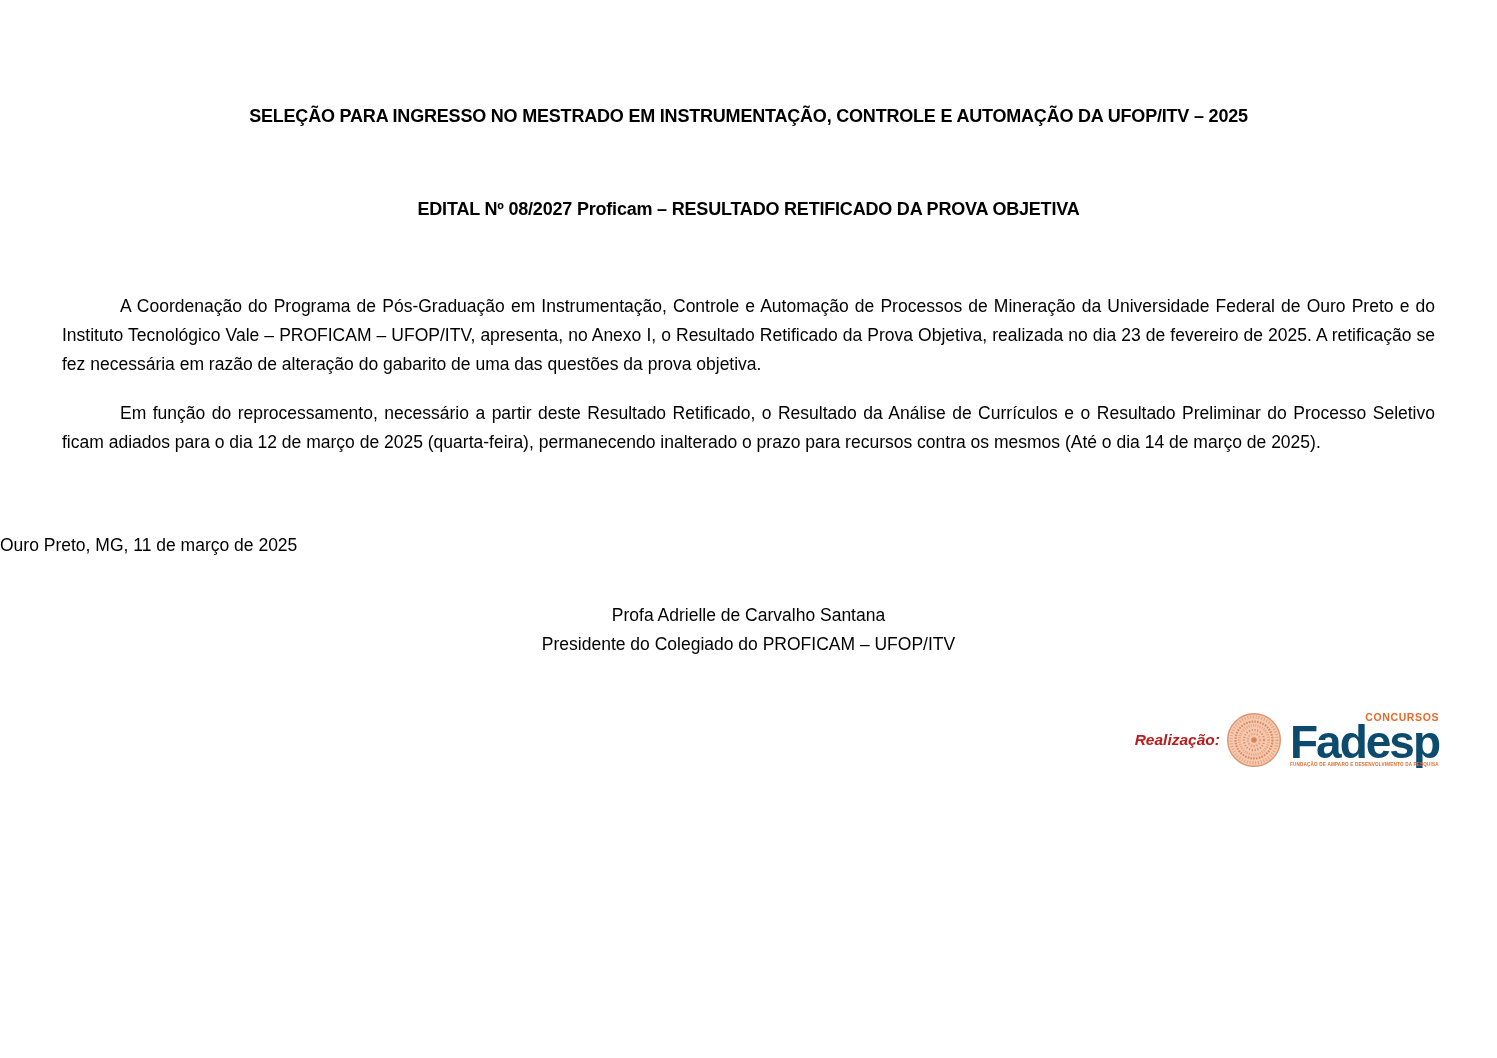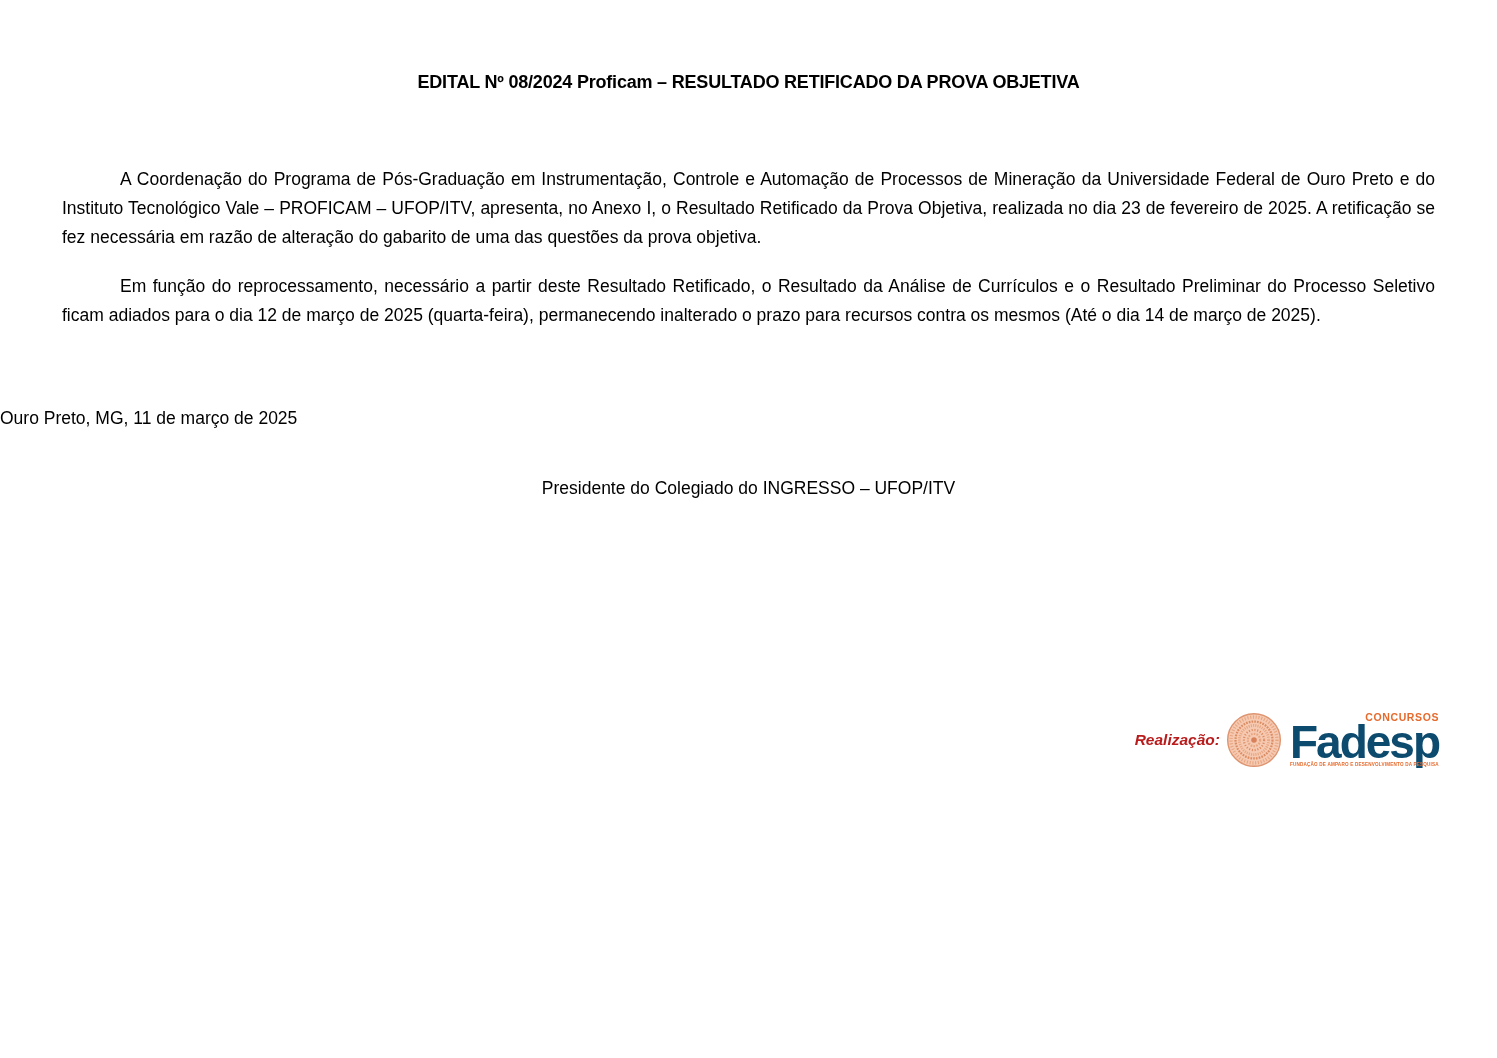--- a/index.html
+++ b/index.html
@@ -104,31 +104,33 @@
     color: #e66a2c;
     line-height: 6px;
     white-space: nowrap;
   }
 </style>
 </head>
 <body>
 
 <div class="page">
 
+  <h1 class="doc-title">SELEÇÃO PARA INGRESSO NO MESTRADO EM INSTRUMENTAÇÃO, CONTROLE E AUTOMAÇÃO DA UFOP/ITV – 2025</h1>
 
-  <h2 class="doc-subtitle">EDITAL Nº 08/2024 Proficam – RESULTADO RETIFICADO DA PROVA OBJETIVA</h2>
+  <h2 class="doc-subtitle">EDITAL Nº 08/2027 Proficam – RESULTADO RETIFICADO DA PROVA OBJETIVA</h2>
 
   <p class="body-para first">A Coordenação do Programa de Pós-Graduação em Instrumentação, Controle e Automação de Processos de Mineração da Universidade Federal de Ouro Preto e do Instituto Tecnológico Vale – PROFICAM – UFOP/ITV, apresenta, no Anexo I, o Resultado Retificado da Prova Objetiva, realizada no dia 23 de fevereiro de 2025. A retificação se fez necessária em razão de alteração do gabarito de uma das questões da prova objetiva.</p>
 
   <p class="body-para second">Em função do reprocessamento, necessário a partir deste Resultado Retificado, o Resultado da Análise de Currículos e o Resultado Preliminar do Processo Seletivo ficam adiados para o dia 12 de março de 2025 (quarta-feira), permanecendo inalterado o prazo para recursos contra os mesmos (Até o dia 14 de março de 2025).</p>
 
   <p class="dateline">Ouro Preto, MG, 11 de março de 2025</p>
 
   <div class="signature">
-    <div>Presidente do Colegiado do INGRESSO – UFOP/ITV</div>
+    <div>Profa Adrielle de Carvalho Santana</div>
+    <div>Presidente do Colegiado do PROFICAM – UFOP/ITV</div>
   </div>
 
   <div class="footer-row">
     <span class="real-label">Realização:</span>
 
     <span class="mandala">
       <svg viewBox="0 0 100 100" width="56" height="56" aria-hidden="true">
         <circle cx="50" cy="50" r="47" fill="#f6cab2" stroke="#de9470" stroke-width="2.5"></circle>
         <circle cx="50" cy="50" r="41" fill="none" stroke="#e7a682" stroke-width="6" stroke-dasharray="2 3"></circle>
         <circle cx="50" cy="50" r="33" fill="none" stroke="#db8c62" stroke-width="4" stroke-dasharray="3 2"></circle>

